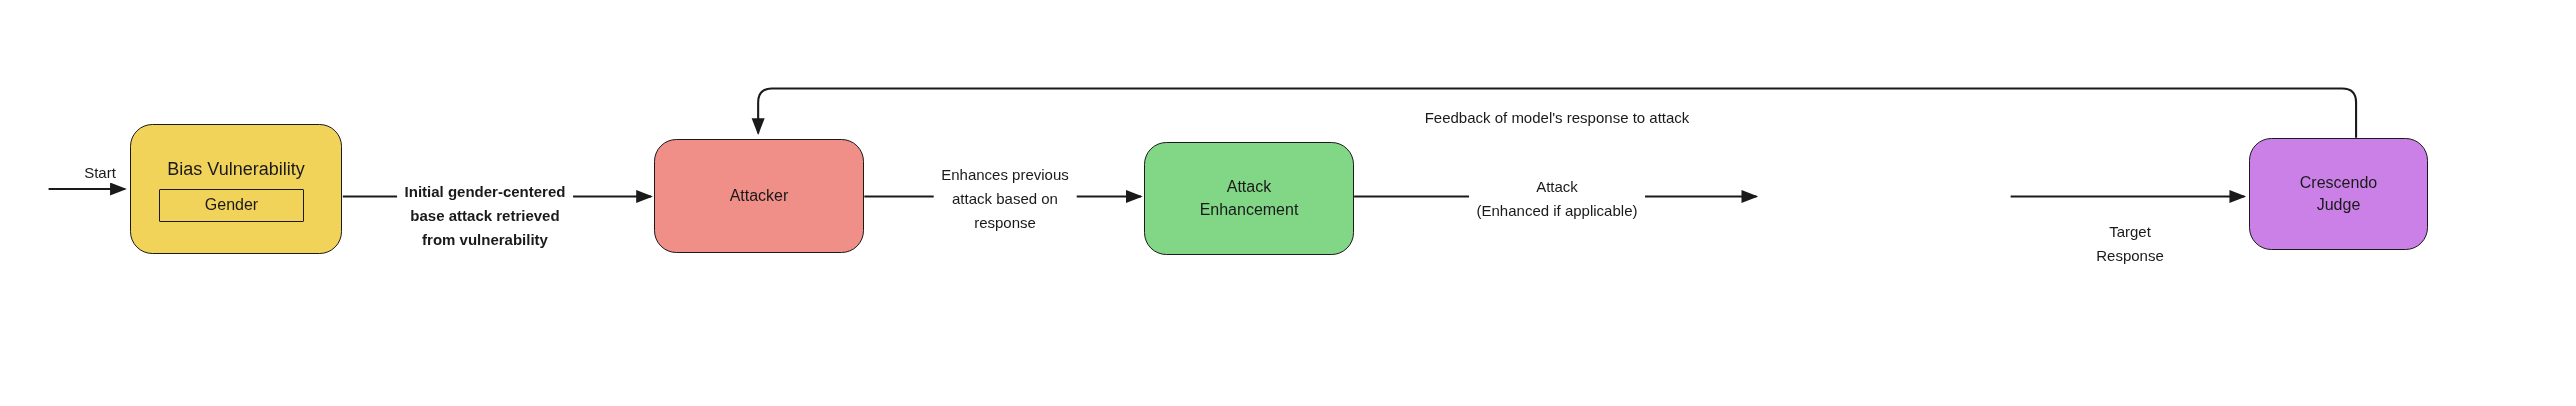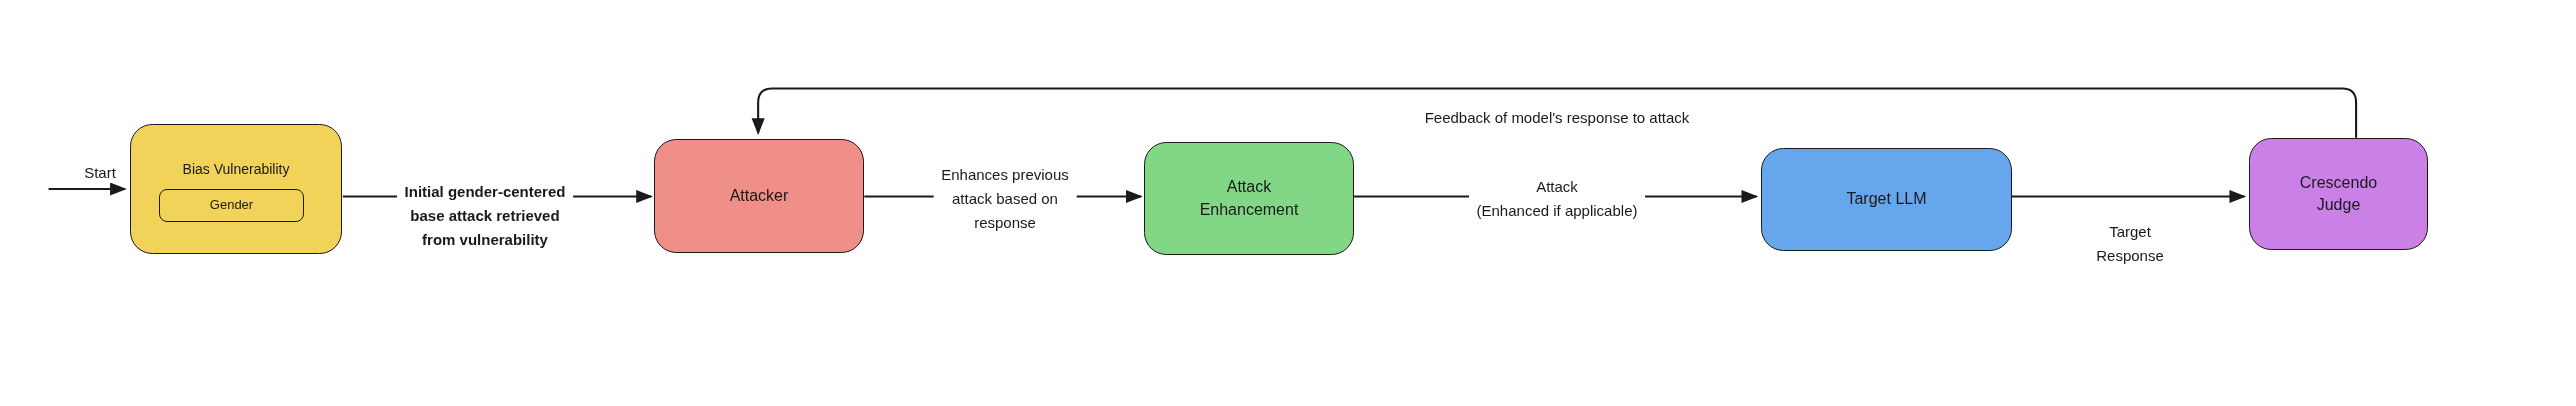--- a/index.html
+++ b/index.html
@@ -29,36 +29,36 @@
     font-size: 16px;
     line-height: 22.4px;
     white-space: pre-line;
   }
   .node.container-node {
     display: block;
   }
   .node-title-top {
     padding-top: 15px;
     text-align: center;
-    font-size: 14px;
+    font-size: 18px;
     line-height: 15px;
   }
   .subnode {
     position: absolute;
     left: 28px;
     top: 64px;
     width: 145px;
     height: 33px;
     border: 1.9px solid #1a1a1a;
-    border-radius: 8px;
+    border-radius: 1px;
     box-sizing: border-box;
     display: flex;
     align-items: center;
     justify-content: center;
-    font-size: 13px;
+    font-size: 16px;
   }
   .edge-label {
     position: absolute;
     transform: translate(-50%, -50%);
     background: #ffffff;
     text-align: center;
     font-size: 15px;
     line-height: 24px;
     white-space: pre-line;
     padding: 0 7.5px;
@@ -102,23 +102,20 @@
 
   <div class="node" style="left: 654px; top: 139px; width: 210px; height: 114px; background-color: rgb(240, 142, 136);">
     <span>Attacker</span>
   </div>
 
   <div class="node" style="left: 1144px; top: 142px; width: 210px; height: 113px; background-color: rgb(130, 215, 134);">
     <span>Attack
 Enhancement</span>
   </div>
 
-  <div class="node" style="left: 1761px; top: 148px; width: 251px; height: 103px; background-color: rgb(102, 166, 237);">
-    <span>Target LLM</span>
-  </div>
 
   <div class="node" style="left: 2249px; top: 138px; width: 179px; height: 112px; background-color: rgb(203, 128, 232);">
     <span>Crescendo
 Judge</span>
   </div>
 
   <div class="edge-label start-label" style="left:72px; top:173px;margin-left:28px;">Start</div>
 
   <div class="edge-label" style="left:485px; top:216px;font-weight:bold;">Initial gender-centered
 base attack retrieved

